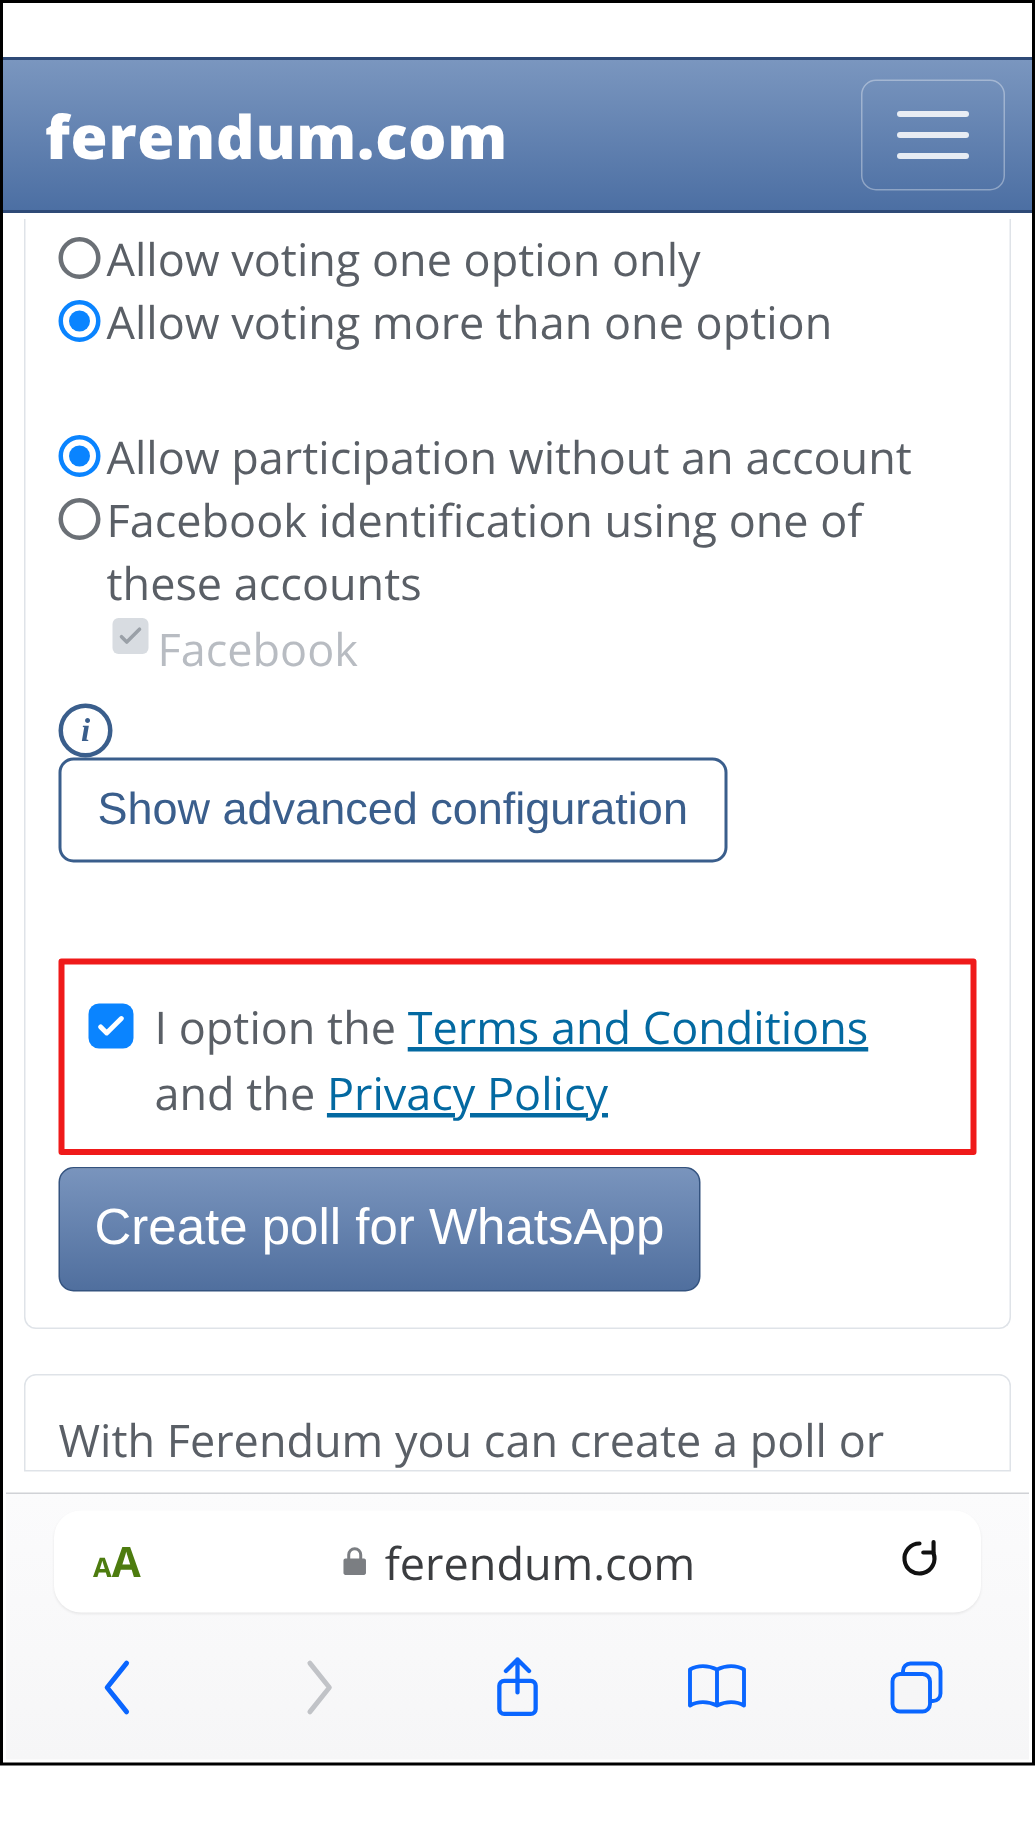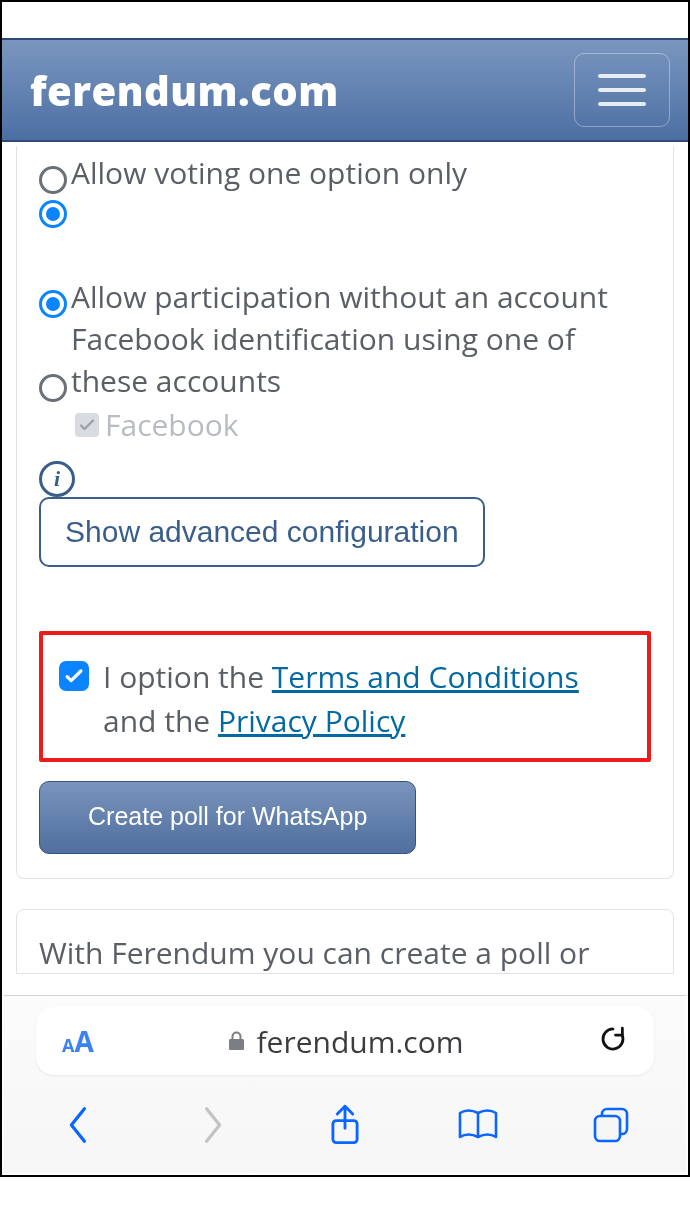--- a/index.html
+++ b/index.html
@@ -5,43 +5,43 @@
   * { box-sizing: border-box; margin: 0; padding: 0; }
   html, body { width: 690px; height: 1227px; font-family: -apple-system, "Segoe UI", "Open Sans", Arial, sans-serif; background: #fff; }
   .frame { width: 690px; height: 1177px; border: 2px solid #000; position: relative; overflow: hidden; background: #fff; }
   .topgap { height: 36px; background: #fff; }
   .navbar { height: 104px; background: linear-gradient(#7a96bf, #4c6fa3); border-top: 2px solid #2e4a77; border-bottom: 2px solid #2e4a77; display: flex; align-items: center; justify-content: space-between; padding: 0 18px 0 28px; }
   .logo { color: #fff; font-weight: 800; font-size: 40px; letter-spacing: 0.5px; }
   .burger { width: 96px; height: 74px; border: 1.5px solid rgba(255,255,255,0.35); border-radius: 10px; display: flex; flex-direction: column; justify-content: center; align-items: center; gap: 10px; }
   .burger span { display: block; width: 48px; height: 4px; background: rgba(255,255,255,0.85); border-radius: 2px; }
   .content { padding: 4px 14px 0 14px; }
   .card { border: 1px solid #dfe3e8; border-top: none; border-radius: 0 0 8px 8px; padding: 6px 22px 24px 22px; background: #fff; }
-  .opt { display: flex; align-items: flex-end; font-size: 30px; color: #5a5f66; line-height: 1.4; }
+  .opt { display: flex; align-items: flex-start; font-size: 30px; color: #5a5f66; line-height: 1.4; }
   .radio { position: relative; width: 28px; height: 28px; border: 3px solid #6b7076; border-radius: 50%; flex: 0 0 28px; margin-top: 6px; margin-right: 4px; }
   .radio.sel { border-color: #0a84ff; }
   .radio.sel::after { content: ""; position: absolute; inset: 4px; border-radius: 50%; background: #0a84ff; }
   .gap-lg { height: 48px; }
   .sub { padding-left: 36px; }
-  .chk-dis { display: flex; align-items: center; font-size: 30px; color: #b8bcc2; margin-top: 2px; }
+  .chk-dis { display: flex; align-items: flex-start; font-size: 30px; color: #b8bcc2; margin-top: 2px; }
   .chk-dis .box { width: 24px; height: 24px; border-radius: 4px; background: #d8dce1; margin-right: 6px; display: flex; align-items: center; justify-content: center; }
   .chk-dis .box svg { width: 16px; height: 16px; }
   .info { margin-top: 16px; }
   .info-circ { width: 36px; height: 36px; border: 3px solid #3a5e8c; border-radius: 50%; color: #3a5e8c; display: flex; align-items: center; justify-content: center; font-family: Georgia, serif; font-style: italic; font-weight: 700; font-size: 22px; }
   .btn-outline { display: inline-block; border: 2px solid #3a5e8c; color: #3a5e8c; background: #fff; border-radius: 10px; padding: 16px 24px; font-size: 30px; }
   .terms-wrap { border: 4px solid #ef1a1a; border-radius: 2px; margin-top: 64px; padding: 20px 22px 16px 8px; }
   .terms { display: flex; align-items: flex-start; font-size: 30px; color: #5a5f66; line-height: 1.45; }
   .chk-blue { width: 30px; height: 30px; border-radius: 7px; background: #0a84ff; flex: 0 0 30px; margin: 6px 14px 0 8px; display: flex; align-items: center; justify-content: center; }
   .chk-blue svg { width: 20px; height: 20px; }
   .link { color: #0369a1; }
-  .btn-primary { display: inline-block; margin-top: 19px; color: #fff; font-size: 25px; padding: 20px 48px 22px; border-radius: 10px; background: linear-gradient(#7994bd, #506f9e); border: 1px solid #34537f; }
+  .btn-primary { display: inline-block; margin-top: 8px; color: #fff; font-size: 34px; padding: 20px 23px 22px; border-radius: 10px; background: linear-gradient(#7994bd, #506f9e); border: 1px solid #34537f; }
   .card2 { margin-top: 30px; border: 1px solid #dfe3e8; border-radius: 8px 8px 0 0; padding: 22px 22px 0 22px; font-size: 30px; color: #5a5f66; }
   .safari { position: absolute; left: 2px; right: 2px; bottom: 2px; height: 178px; background: linear-gradient(#fbfbfc, #f6f6f7); border-top: 1px solid #d0d2d6; }
   .addr { height: 90px; display: flex; align-items: center; justify-content: center; }
   .addrbox { background: #fff; border-radius: 18px; height: 68px; width: 618px; display: flex; align-items: center; padding: 0 26px; box-shadow: 0 1px 2px rgba(0,0,0,0.08); position: relative; }
-  .aa { font-weight: 700; color: #3b82f6; font-size: 18px; }
+  .aa { font-weight: 700; color: #4d7c0f; font-size: 18px; }
   .aa .big { font-size: 28px; }
   .addr-center { position: absolute; left: 50%; transform: translateX(-50%); display: flex; align-items: center; gap: 10px; color: #3b3d40; font-size: 30px; }
   .reload { margin-left: auto; }
   .tb { height: 88px; display: flex; align-items: center; justify-content: space-around; padding: 0 8px 10px; }
   .tb-btn { width: 56px; height: 56px; display: flex; align-items: center; justify-content: center; }
 </style>
 </head>
 <body>
 <div class="frame">
 
@@ -58,20 +58,21 @@
 
   <div class="content">
     <div class="card">
 
       <label class="opt">
         <span class="radio"></span>
         <span>Allow voting one option only</span>
       </label>
       <label class="opt">
         <span class="radio sel"></span>
+        <span>Allow voting more than one option</span>
       </label>
 
       <div class="gap-lg"></div>
 
       <label class="opt">
         <span class="radio sel"></span>
         <span>Allow participation without an account</span>
       </label>
       <label class="opt">
         <span class="radio"></span>

